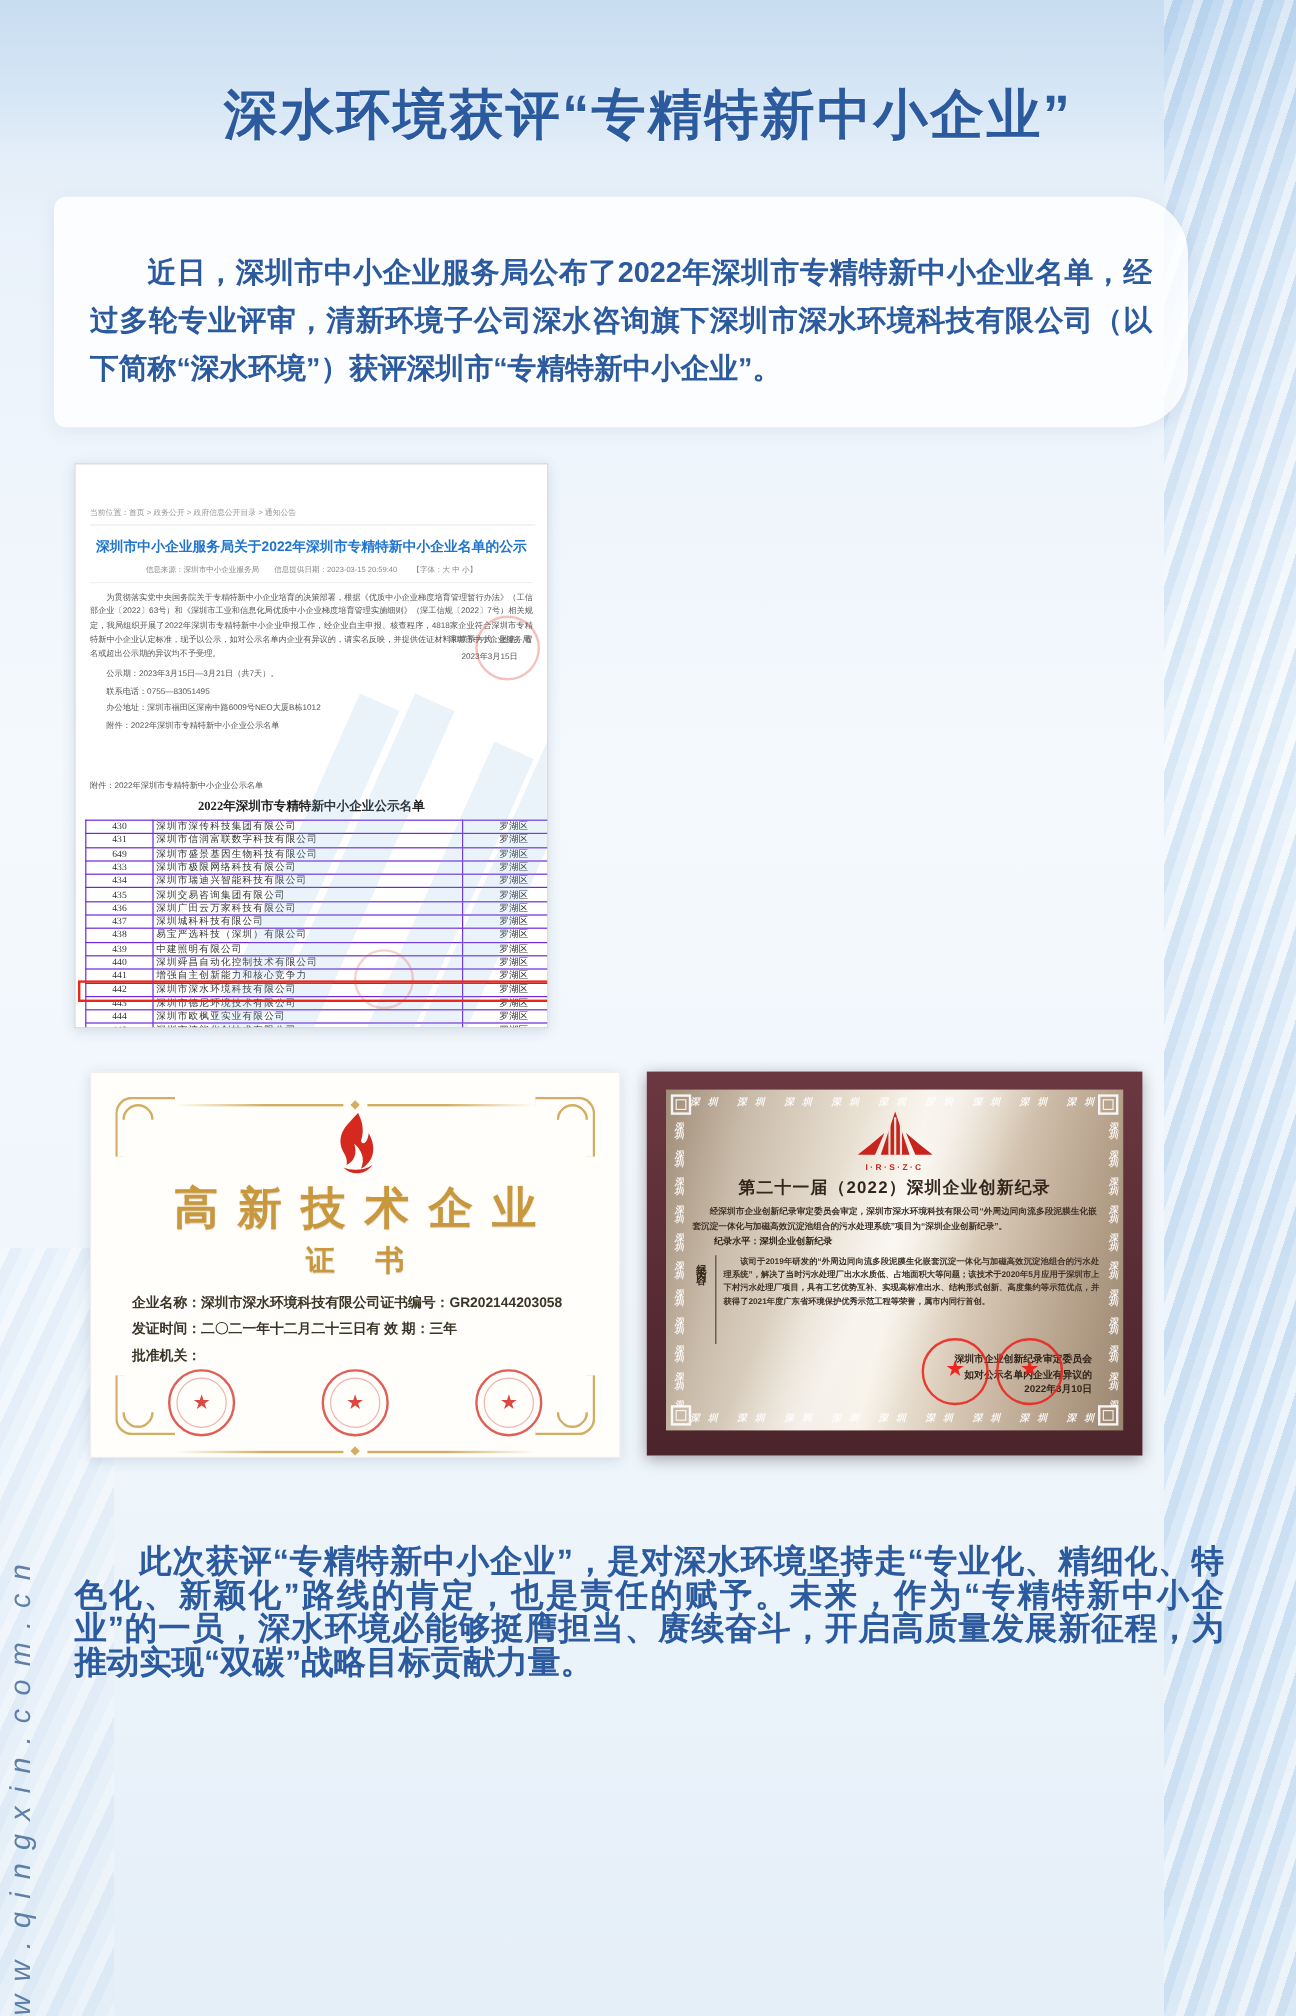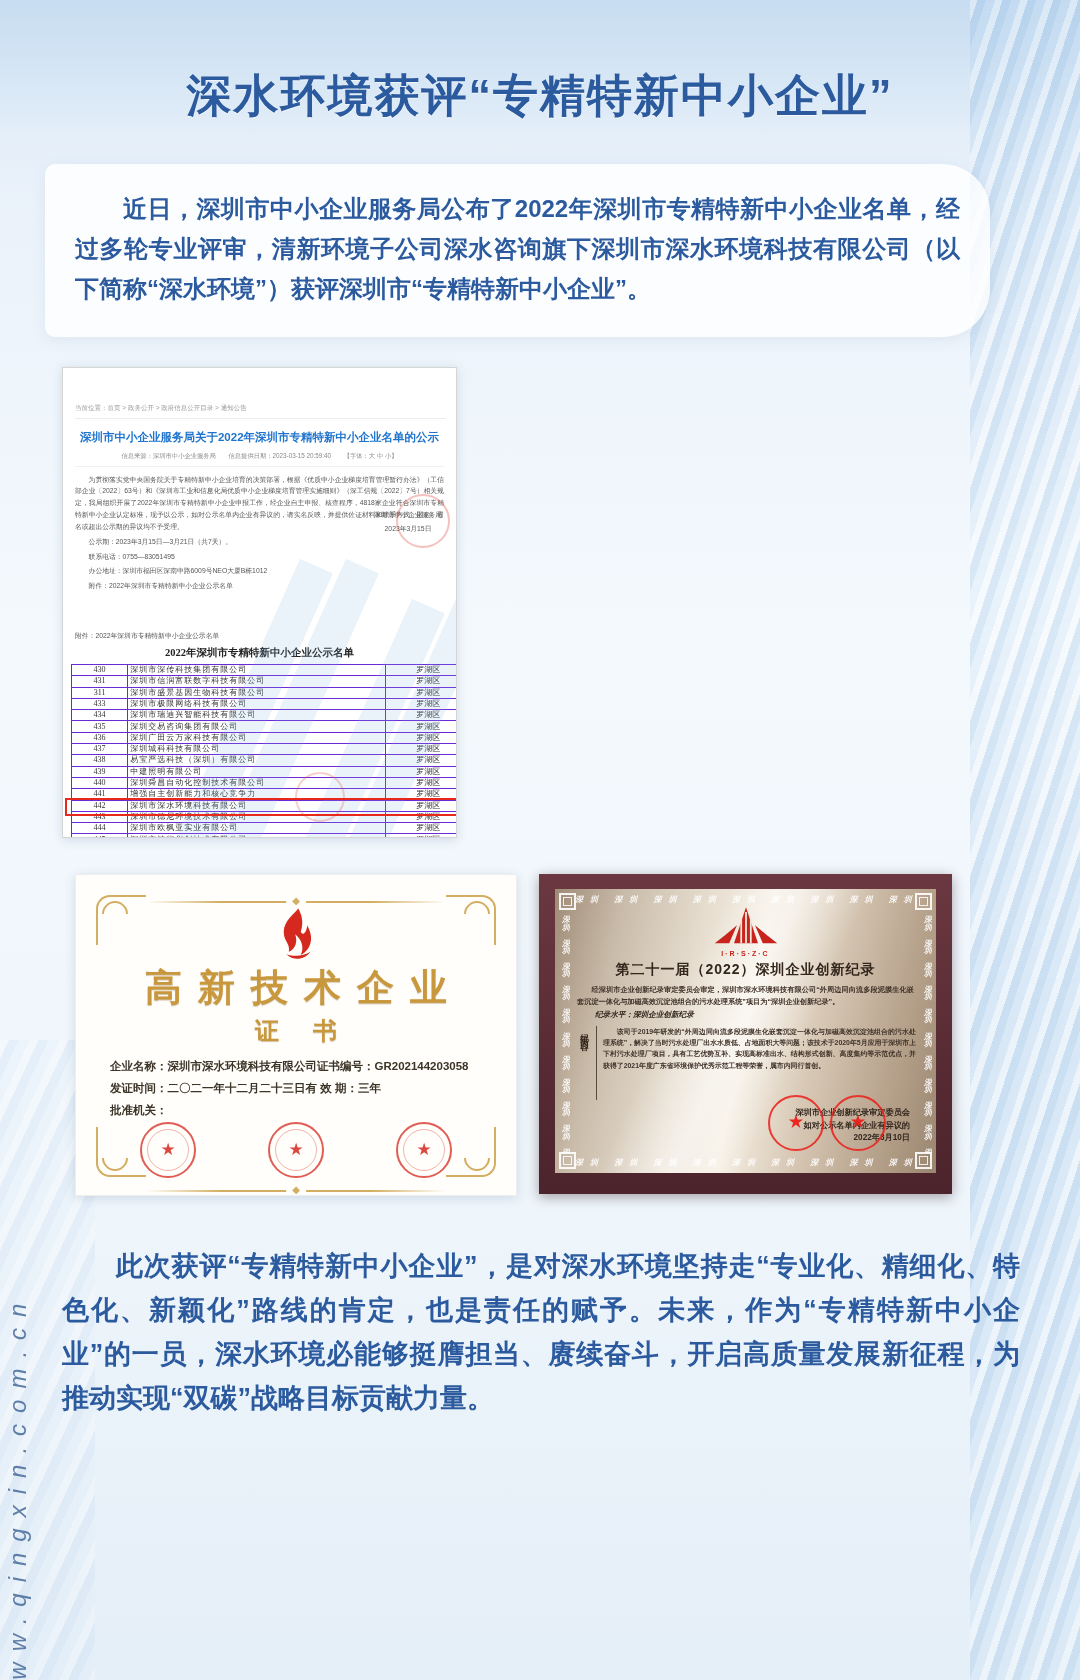--- a/index.html
+++ b/index.html
@@ -17,21 +17,21 @@
     background:repeating-linear-gradient(115deg,rgba(255,255,255,.5) 0 8px,rgba(170,200,232,.35) 8px 17px,rgba(214,231,246,.3) 17px 27px);}
   .watermark{position:absolute;left:4px;top:1148px;height:560px;z-index:3;
     writing-mode:vertical-rl;transform:rotate(180deg);font-style:italic;
     font-size:24px;letter-spacing:11px;color:#50739f;opacity:.9;}
   .content{position:relative;z-index:2;}
   
   .page-title{margin:0;padding-top:66px;text-align:center;font-size:45px;font-weight:800;
     letter-spacing:2px;color:var(--accent);text-shadow:0 1px 0 rgba(255,255,255,.6);}
   
   .intro-box{margin:38px 90px 0 45px;background:rgba(255,255,255,.82);
-    border-radius:10px 48px 48px 10px;padding:25px 30px 28px 30px;
+    border-radius:10px 48px 48px 10px;padding:44px 30px 28px 30px;
     box-shadow:0 3px 14px rgba(90,120,160,.10);}
   .intro-box p{margin:0;font-size:24px;line-height:40px;color:var(--accent);
     font-weight:600;text-indent:2em;text-align:justify;}
   
   .main-row{display:flex;margin:30px 58px 0 62px;gap:44px;align-items:flex-start;}
   .gov-card{position:relative;flex:0 0 393px;height:469px;background:#fff;
     border:1px solid #d5d5d5;box-shadow:0 2px 10px rgba(60,90,130,.18);overflow:hidden;}
   .gstripe{position:absolute;width:36px;height:420px;background:rgba(128,178,224,.16);
     transform:rotate(24deg);top:180px;}
   .gs1{left:150px;} .gs2{left:196px;} .gs3{left:262px;top:220px;} .gs4{left:306px;top:220px;}
@@ -52,21 +52,21 @@
   .gtable td{border:1px solid #6d28d9;font-size:8px;color:#333;height:10.3px;line-height:1;padding:0 2px;}
   .gtable .col-no{width:50px;text-align:center;}
   .gtable .col-name{width:248px;text-align:left;letter-spacing:1px;}
   .gtable .col-district{width:78px;text-align:center;}
   .red-box{position:absolute;left:2px;right:-8px;border:2.5px solid var(--highlight);z-index:6;}
   .right-col{flex:1;padding-top:50px;}
   .right-col p{margin:0;font-size:25px;line-height:36px;color:var(--accent);font-weight:600;
     text-align:justify;text-indent:2em;}
   .para-mid,.para-close{margin:30px 60px 0 62px;font-size:27px;line-height:37px;color:var(--accent);
     font-weight:600;text-align:justify;text-indent:2em;}
-  .para-close{margin-top:48px;line-height:44px;}
+  .para-close{margin-top:72px;line-height:28px;}
   
   .images-row{display:flex;margin:36px 0 0 75px;gap:22px;align-items:flex-start;}
   
   .certificate{position:relative;width:440px;height:320px;background:#fffefb;
     border:1px solid #eee;box-shadow:0 2px 10px rgba(60,90,130,.18);overflow:hidden;}
   .cert-corner{position:absolute;width:62px;height:62px;}
   .cert-corner::before{content:"";position:absolute;inset:6px;border-top:2px solid #d3ae62;border-left:2px solid #d3ae62;border-top-left-radius:14px;}
   .cert-corner::after{content:"";position:absolute;left:12px;top:12px;width:22px;height:22px;
     border:2px solid #d3ae62;border-color:#d3ae62 transparent transparent #d3ae62;border-radius:50%;transform:rotate(45deg);}
   .c-tl{left:14px;top:14px;} .c-tr{right:14px;top:14px;transform:scaleX(-1);}
@@ -102,21 +102,21 @@
   .p-left{left:4px;top:20px;bottom:20px;width:11px;writing-mode:vertical-rl;}
   .p-right{right:4px;top:20px;bottom:20px;width:11px;writing-mode:vertical-rl;}
   .pcorner{position:absolute;width:13px;height:13px;border:2px solid rgba(255,255,255,.9);z-index:3;}
   .pc-tl{left:4px;top:4px;} .pc-tr{right:4px;top:4px;} .pc-bl{left:4px;bottom:4px;} .pc-br{right:4px;bottom:4px;}
   .pcorner::before{content:"";position:absolute;inset:2px;border:1.5px solid rgba(255,255,255,.85);}
   .plaque-logo{margin-top:17px;text-align:center;position:relative;z-index:4;}
   .plaque-logo-text{font-size:7px;font-weight:bold;color:#c8231c;letter-spacing:2px;margin-top:-2px;}
   .plaque-title{position:relative;z-index:4;text-align:center;font-size:14px;font-weight:800;color:#33261c;margin-top:4px;letter-spacing:1px;}
   .plaque-intro{position:relative;z-index:4;margin:5px 22px 0;font-size:7.2px;line-height:1.6;color:#41332a;
     font-weight:600;text-align:justify;text-indent:2em;}
-  .plaque-level{position:relative;z-index:4;margin:3px 0 0 40px;font-size:7.6px;font-weight:bold;color:#33261c;font-style:italic;}
+  .plaque-level{position:relative;z-index:4;margin:3px 0 0 40px;font-size:7.6px;font-weight:bold;color:#33261c;}
   .plaque-content{position:relative;z-index:4;display:flex;margin:6px 20px 0 24px;gap:6px;}
   .content-label{writing-mode:vertical-rl;text-orientation:upright;font-size:8.5px;font-weight:bold;
     color:#33261c;letter-spacing:3px;border-right:1px solid #5a4838;padding-right:5px;height:74px;}
   .content-text{margin:0;flex:1;font-size:6.9px;line-height:1.62;color:#41332a;font-weight:600;
     text-align:justify;text-indent:2em;}
   .plaque-sign{position:relative;z-index:4;margin:7px 26px 0 0;text-align:right;font-size:8.2px;
     font-weight:bold;color:#33261c;line-height:1.55;}
   .pseal{position:absolute;width:52px;height:52px;border-radius:50%;border:2.5px solid rgba(235,30,25,.85);z-index:5;}
   .pseal::before{content:"★";position:absolute;left:50%;top:50%;transform:translate(-50%,-52%);
     color:rgba(235,30,25,.95);font-size:16px;}
@@ -166,21 +166,21 @@
                 <td class="col-no">430</td>
                 <td class="col-name">深圳市深传科技集团有限公司</td>
                 <td class="col-district">罗湖区</td>
               </tr>
               <tr>
                 <td class="col-no">431</td>
                 <td class="col-name">深圳市信润富联数字科技有限公司</td>
                 <td class="col-district">罗湖区</td>
               </tr>
               <tr>
-                <td class="col-no">311</td>
+                <td class="col-no">649</td>
                 <td class="col-name">深圳市盛景基因生物科技有限公司</td>
                 <td class="col-district">罗湖区</td>
               </tr>
               <tr>
                 <td class="col-no">433</td>
                 <td class="col-name">深圳市极限网络科技有限公司</td>
                 <td class="col-district">罗湖区</td>
               </tr>
               <tr>
                 <td class="col-no">434</td>

